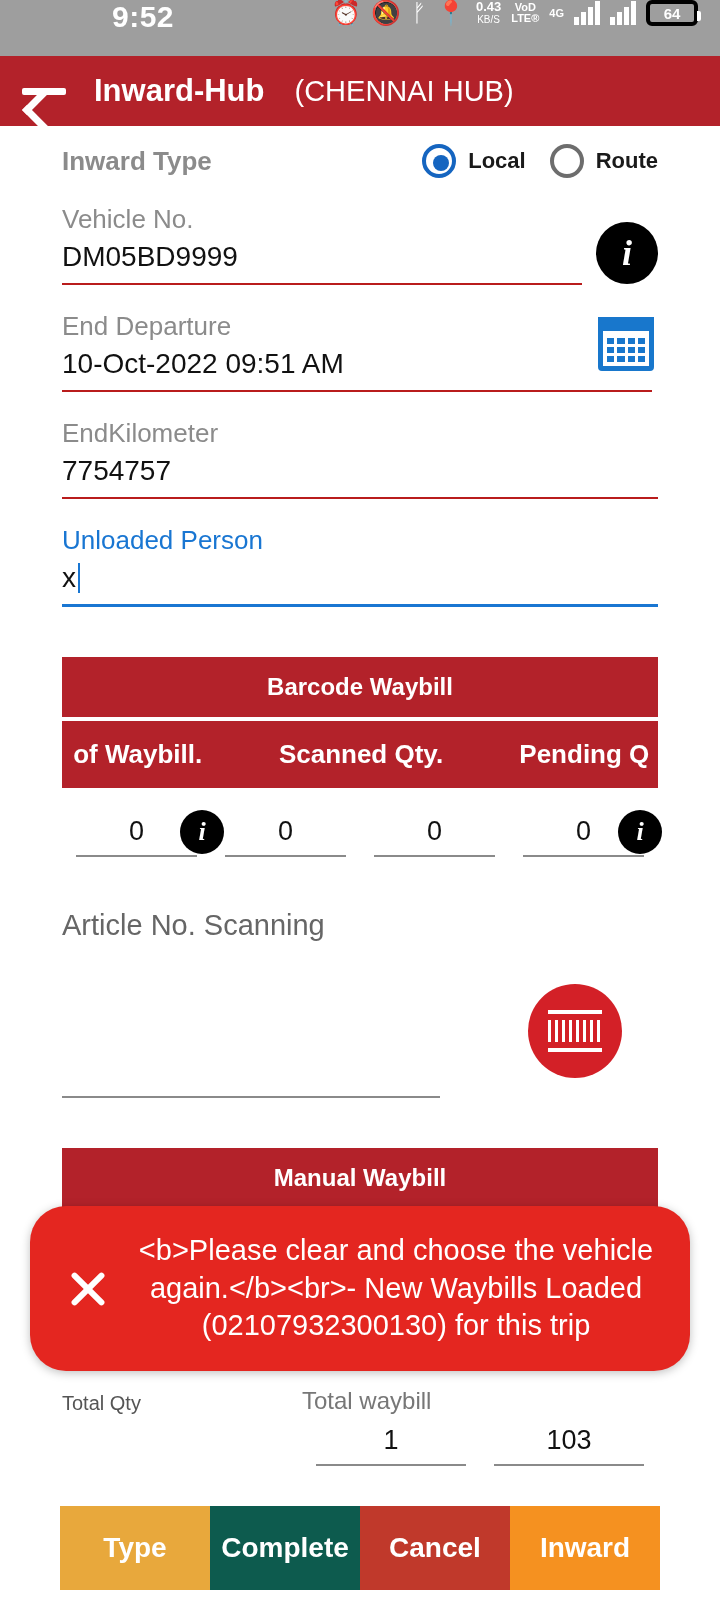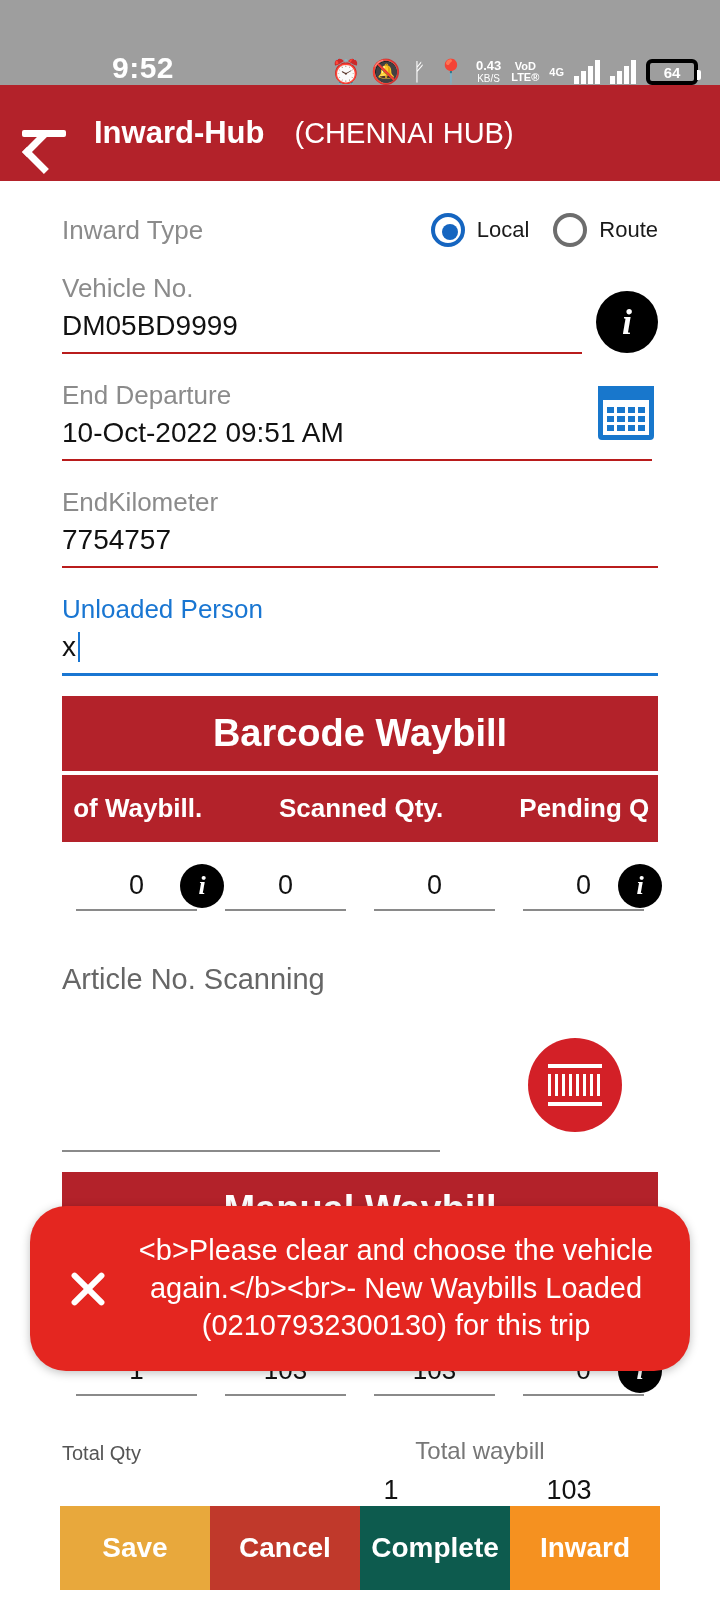--- a/index.html
+++ b/index.html
@@ -12,24 +12,24 @@
   }
   .screen {
     position: relative;
     width: 720px;
     height: 1600px;
     background: #ffffff;
   }
 
   
   .statusbar {
-    height: 85px;
+    height: 56px;
     background: #9e9e9e;
     display: flex;
-    align-items: flex-end;
+    align-items: flex-start;
     padding: 0 22px;
     color: #ffffff;
   }
   .status-time {
     font-size: 30px;
     font-weight: bold;
     letter-spacing: .5px;
     margin-left: 90px;
     color: #ffffff;
   }
@@ -68,21 +68,21 @@
     display:flex; align-items:center; justify-content:center;
     color:#fff;
   }
   .battery:after {
     content:""; position:absolute; right:-7px; top:7px;
     width:4px; height:10px; background:#fff; border-radius:0 2px 2px 0;
   }
 
   
   .appbar {
-    height: 96px;
+    height: 70px;
     background: #b3222a;
     display: flex;
     align-items: center;
     padding: 16px 22px;
     color: #ffffff;
   }
   .back-arrow {
     width: 46px; height: 40px;
     position: relative;
     margin-right: 26px;
@@ -102,21 +102,22 @@
     transform-origin: left bottom;
   }
   .app-title { font-size: 31px; font-weight: bold; }
   .app-sub { font-size: 29px; margin-left: 30px; font-weight: normal; }
 
   
   .content { padding: 0 62px; position: relative; }
 
   .row-inline {
     display:flex; align-items:center;
-    margin-top: 32px;
+    margin-top: 18px;
+    font-weight: bold;
   }
   .label-muted {
     font-size: 26px;
     color: #8b8b8b;
   }
   .radio-group { margin-left: auto; display:flex; align-items:center; gap: 24px; }
   .radio {
     display:flex; align-items:center; gap:12px;
     font-size: 22px; color:#1a1a1a;
   }
@@ -179,24 +180,24 @@
     display:grid; grid-template-columns: repeat(4,1fr); grid-template-rows: repeat(3,1fr);
     gap:3px;
   }
   .cal-grid span { background:#1877cc; display:block; }
 
   
   .section-bar {
     background:#b3222a;
     color:#fff;
     text-align:center;
-    font-size: 38px;
+    font-size: 24px;
     font-weight: bold;
     padding: 16px 0;
-    margin-top: 20px;
+    margin-top: 50px;
   }
   .thead {
     background:#b3222a;
     color:#fff;
     display:flex;
     font-size: 26px;
     font-weight: bold;
     padding: 18px 0;
     margin-top: 4px;
     overflow: hidden;
@@ -283,21 +284,21 @@
     position: relative;
   }
   .mw-head span { flex:1; text-align:center; }
   .mw-head .stacked { line-height: 1.15; }
 
   .mw-row { display:flex; align-items:center; margin-top: 22px; position:relative; }
   .mw-row .cellval { font-size: 26px; }
 
   .totals-row { display:flex; align-items:flex-end; margin-top: 30px; }
   .totals-label { font-size: 20px; color:#555; width: 240px; }
-  .totals-sub { font-size: 24px; color:#777; flex:1; text-align:center;margin-top:11px; }
+  .totals-sub { font-size: 24px; color:#777; flex:1; text-align:left; }
 
   .totals-vals { display:flex; margin-top: 10px; }
   .totals-vals .cellbox { flex:1; }
 
   
   .toast {
     position:absolute;
     left: 30px;
     top: 1206px;
     width: 660px;
@@ -511,19 +512,19 @@
     </div>
 
   </div>
 
   <div class="toast">
     <div class="toast-close"></div>
     <div class="toast-msg">&lt;b&gt;Please clear and choose the vehicle again.&lt;/b&gt;&lt;br&gt;- New Waybills Loaded (02107932300130) for this trip</div>
   </div>
 
   <div class="btnbar">
-    <div class="btn save">Save</div>
+    <div class="btn save">Type</div>
+    <div class="btn complete">Complete</div>
     <div class="btn cancel">Cancel</div>
-    <div class="btn complete">Complete</div>
     <div class="btn inward">Inward</div>
   </div>
 
 </div>
 
 </body></html>

